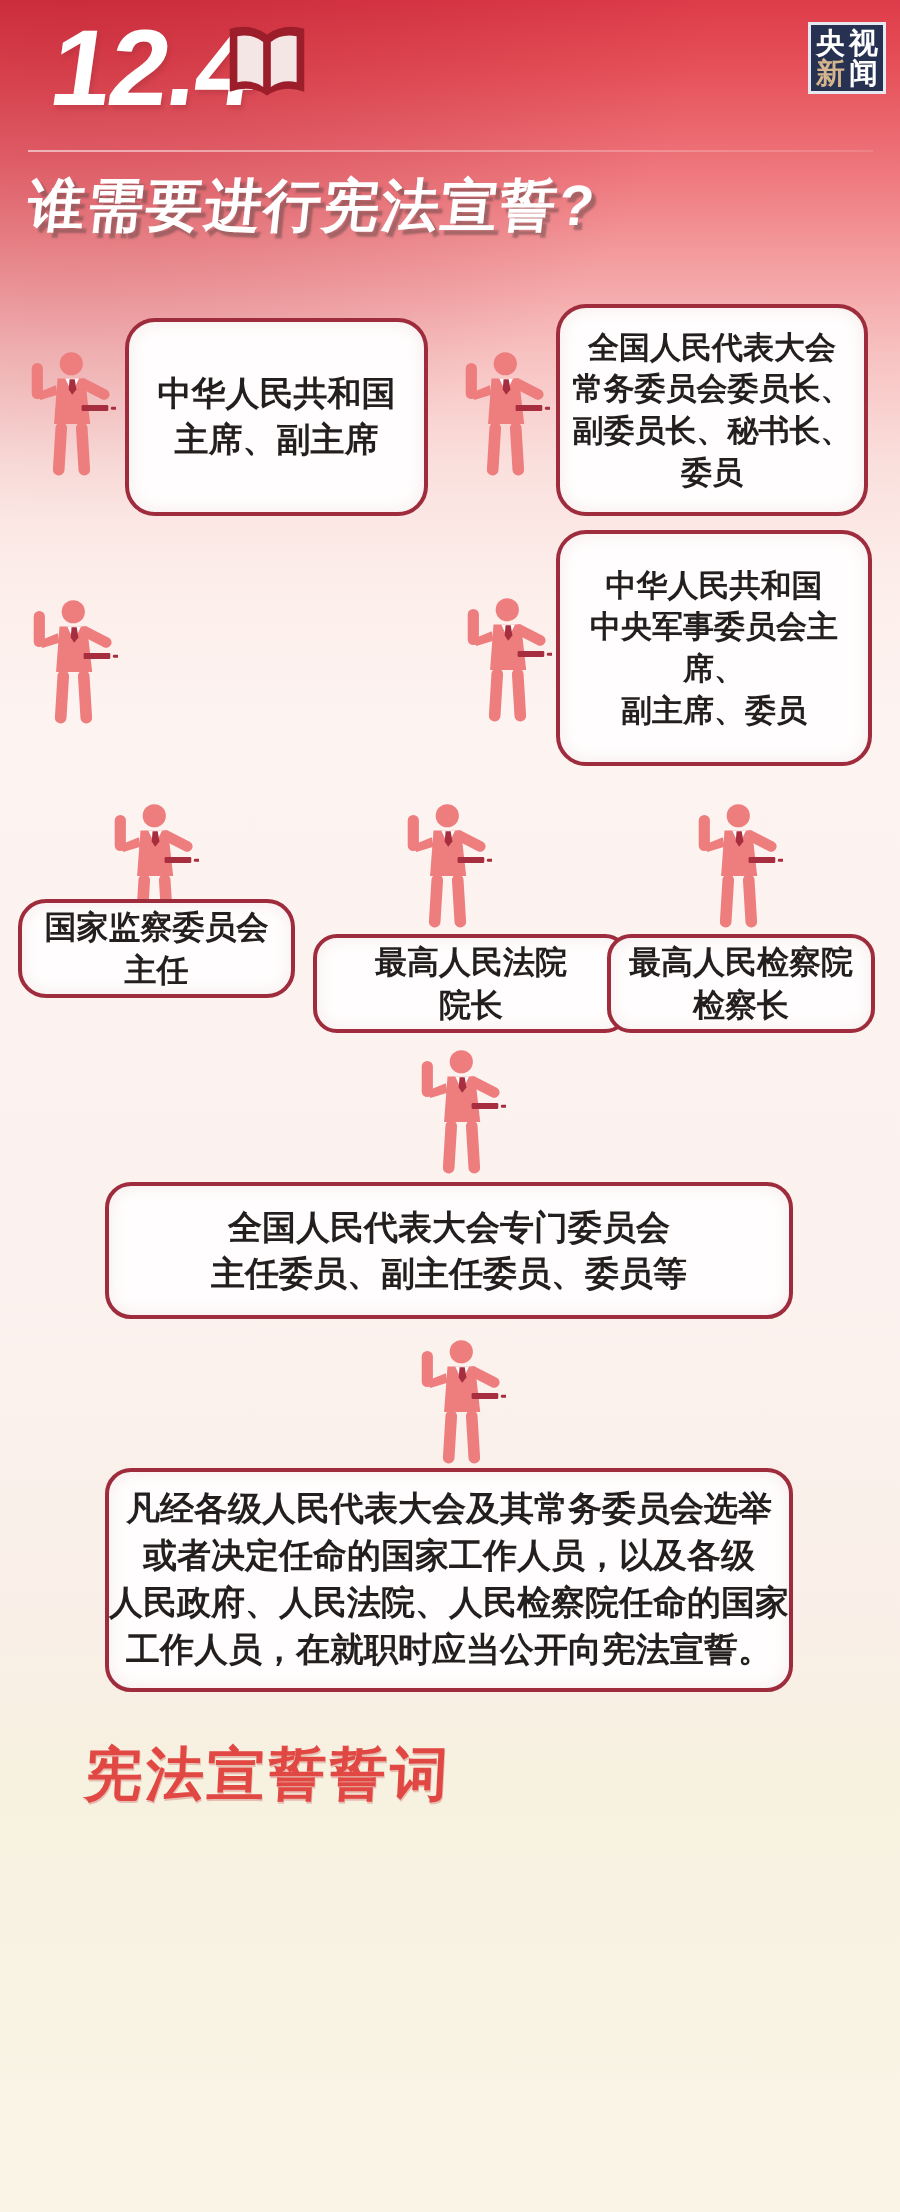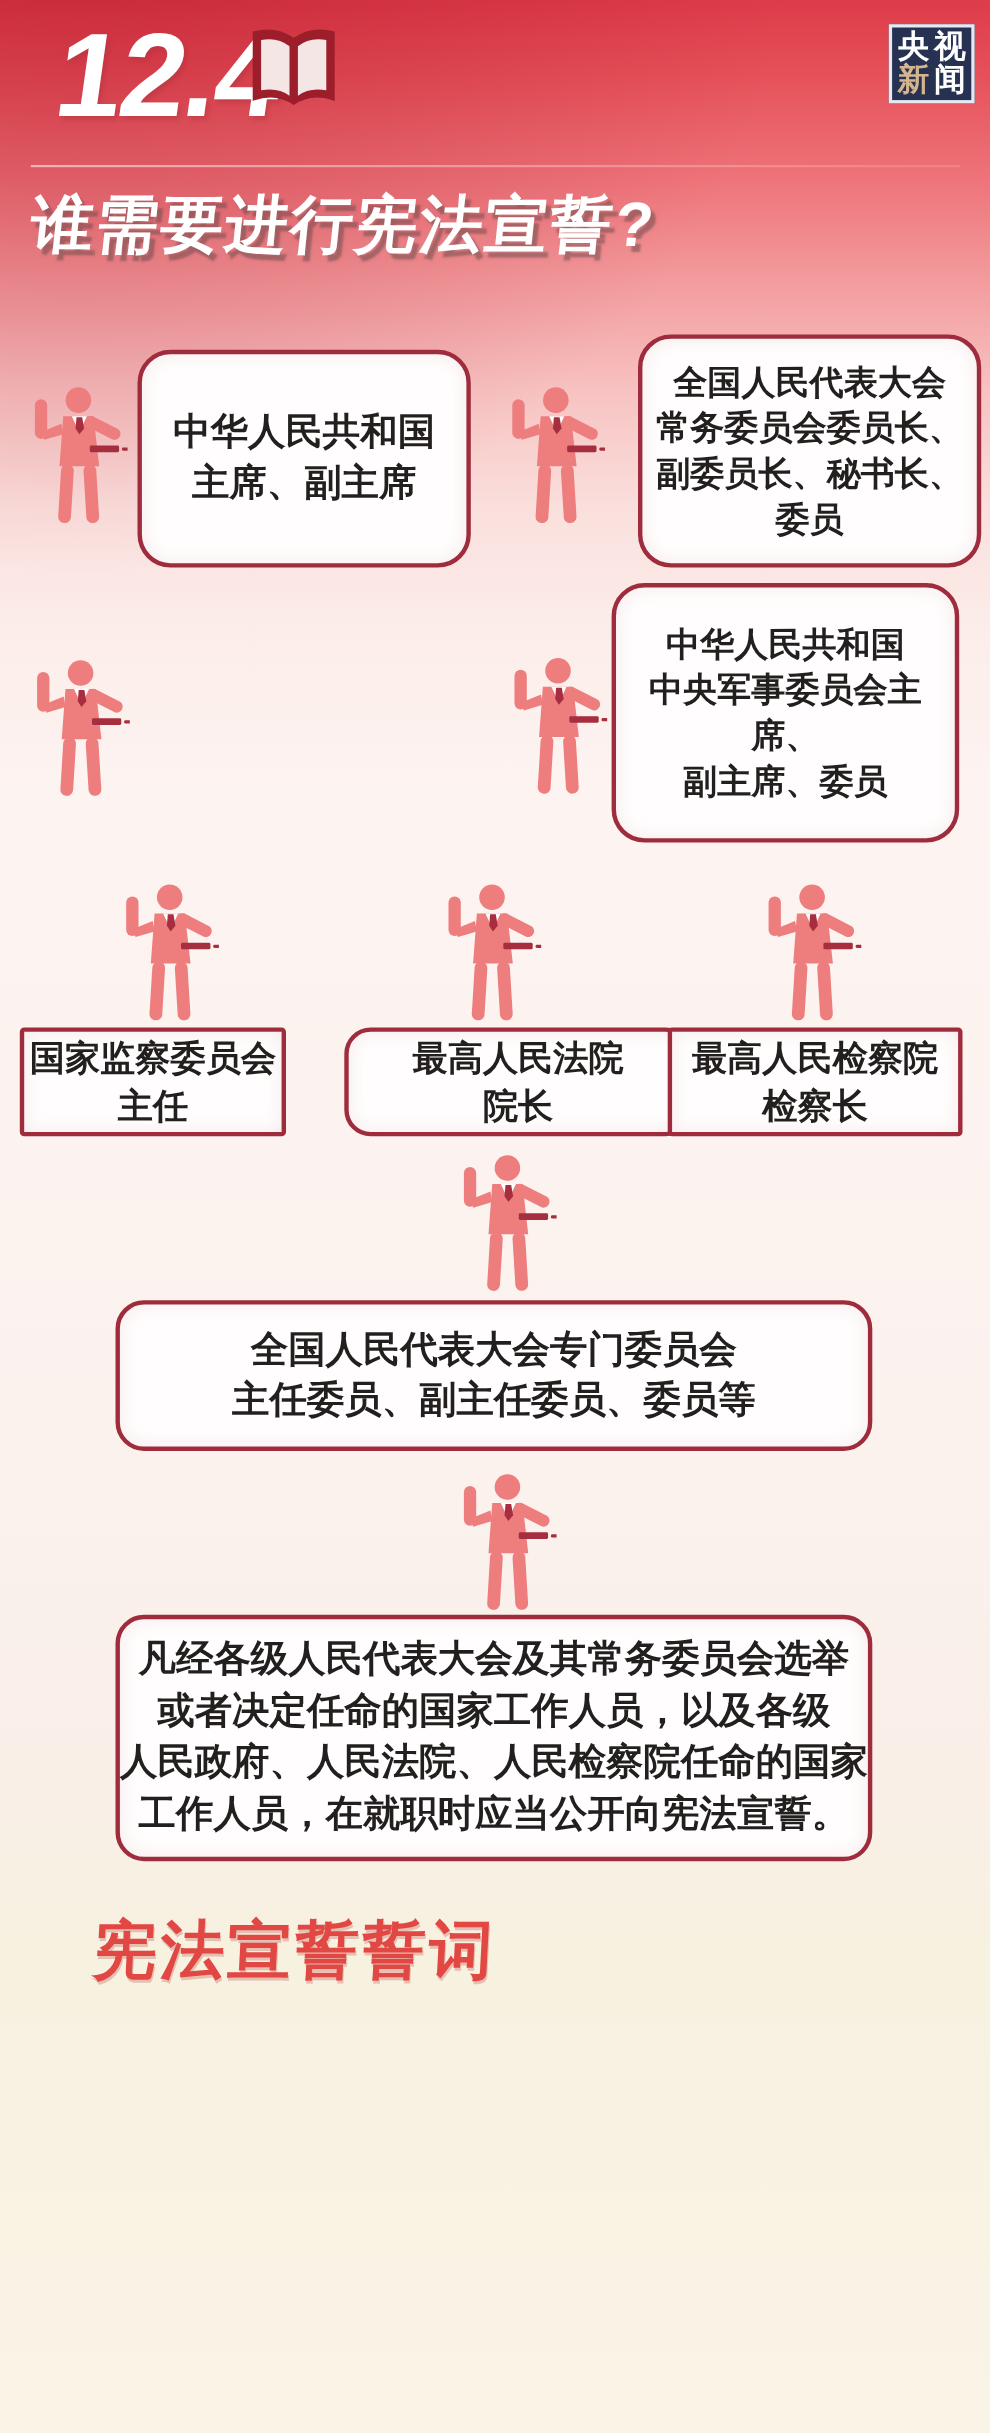--- a/index.html
+++ b/index.html
@@ -38,26 +38,26 @@
   .logo .tan{color:#d5b58d;}
   
   .obox{
     position:absolute;background:#fffdfd;border:4px solid #9e2c3c;border-radius:30px;
     box-sizing:border-box;display:flex;align-items:center;justify-content:center;
     text-align:center;font-family:"Liberation Serif",serif;font-weight:600;
     color:#241f1f;white-space:pre-line;line-height:1.34;
     box-shadow:inset 0 0 16px rgba(215,170,170,.22);
   }
   .b1{left:125px;top:318px;width:303px;height:198px;font-size:34px;}
-  .b2{left:556px;top:304px;width:312px;height:212px;font-size:31px;margin-left:24px;}
+  .b2{left:556px;top:304px;width:312px;height:212px;font-size:31px;}
   .b3{left:125px;top:532px;width:307px;height:236px;font-size:30px;}
   .b4{left:556px;top:530px;width:316px;height:236px;font-size:31px;}
-  .b5{left:18px;top:934px;width:242px;height:99px;font-size:32px;border-radius:4px;}
+  .b5{left:18px;top:899px;width:277px;height:99px;font-size:32px;border-radius:28px;}
   .b6{left:313px;top:934px;width:316px;height:99px;font-size:32px;border-radius:24px;}
-  .b7{left:607px;top:934px;width:268px;height:99px;font-size:32px;border-radius:4px;}
+  .b7{left:607px;top:934px;width:268px;height:99px;font-size:32px;border-radius:24px;}
   .b8{left:105px;top:1182px;width:688px;height:137px;font-size:34px;border-radius:26px;}
   .b9{left:105px;top:1468px;width:688px;height:224px;font-size:34px;border-radius:26px;line-height:1.38;}
   
   .person{position:absolute;width:86px;height:129px;}
   .p1{left:30px;top:350px;}  .p2{left:464px;top:350px;}
   .p3{left:32px;top:598px;}  .p4{left:466px;top:596px;}
   .p5{left:113px;top:802px;} .p6{left:406px;top:802px;} .p7{left:697px;top:802px;}
   .p8{left:420px;top:1048px;}.p9{left:420px;top:1338px;}
   
   .oath-title{

